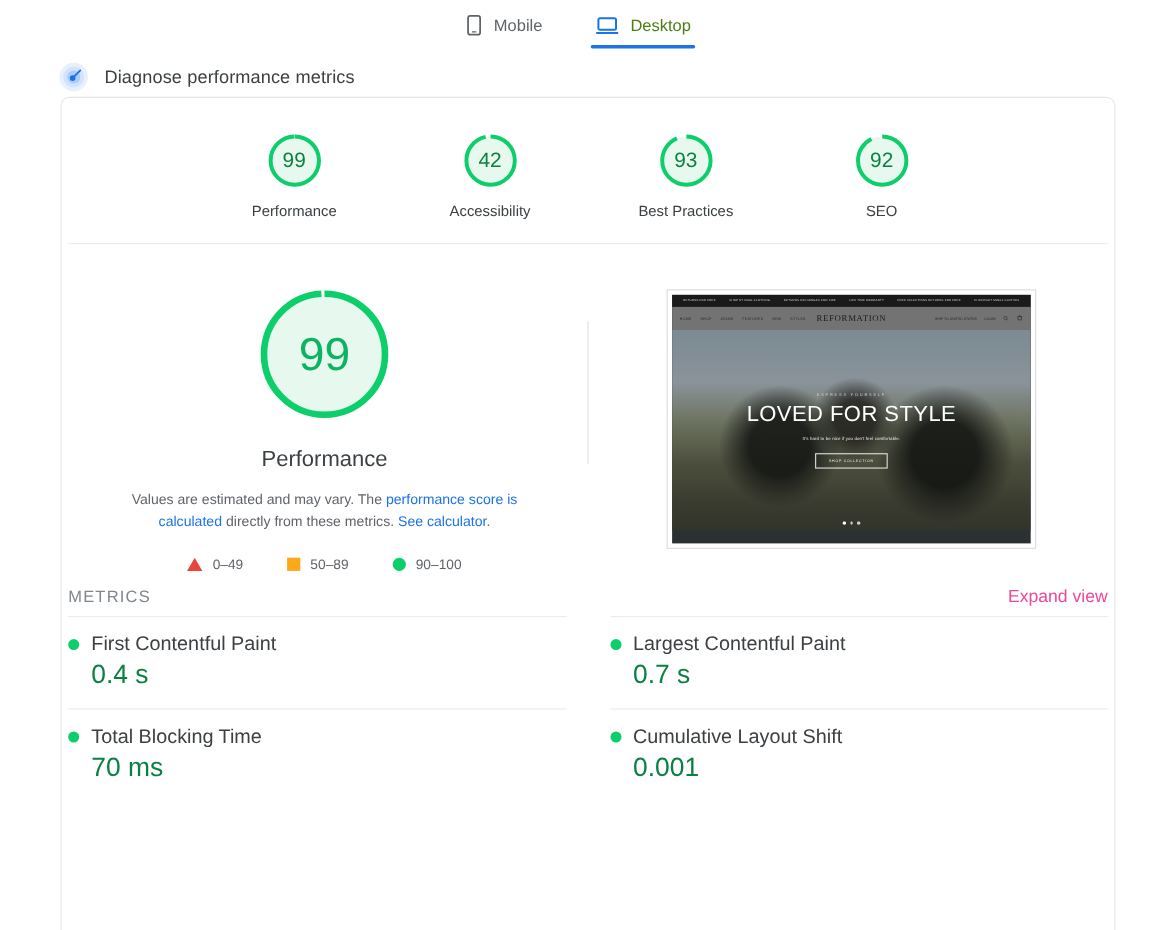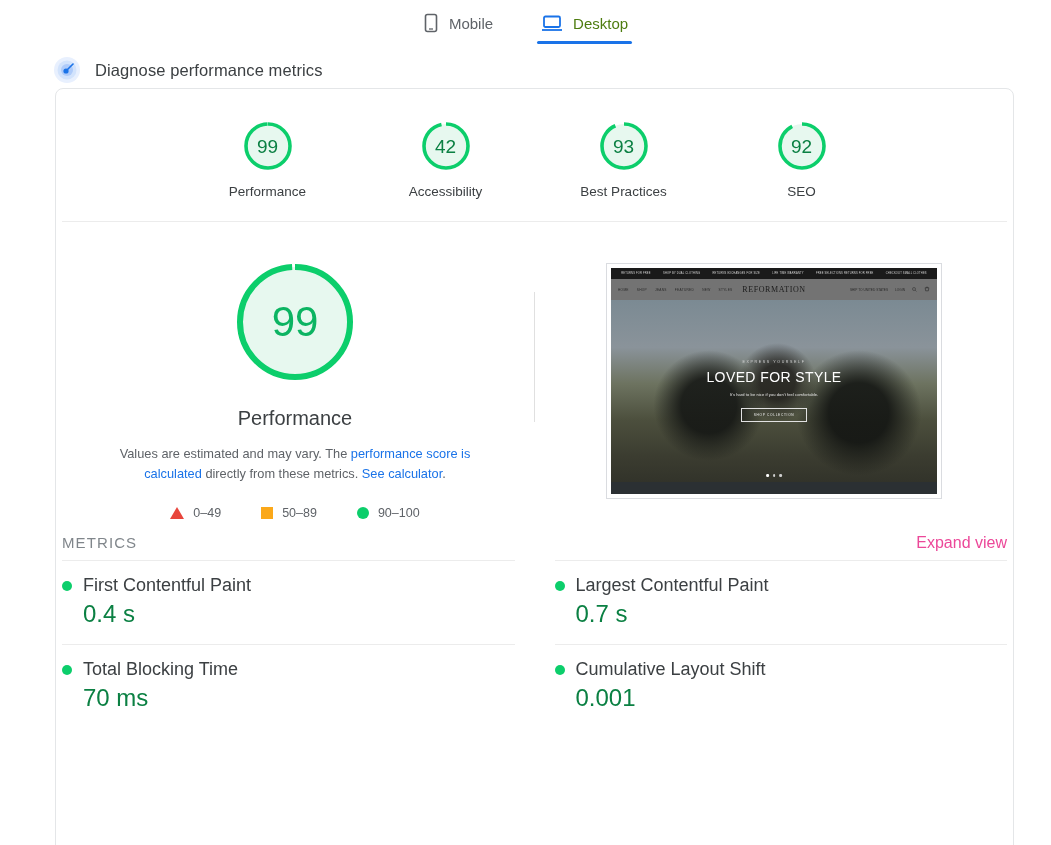--- a/index.html
+++ b/index.html
@@ -222,21 +222,21 @@
     height: 182px;
     position: relative;
     background:
       radial-gradient(circle at 30% 58%, rgba(20,22,20,.88) 0 11%, rgba(20,22,20,0) 22%),
       radial-gradient(circle at 51% 45%, rgba(28,26,24,.8) 0 9%, rgba(28,26,24,0) 20%),
       radial-gradient(circle at 76% 62%, rgba(18,20,18,.88) 0 11%, rgba(18,20,18,0) 23%),
       linear-gradient(to bottom, #7b8a93 0%, #8a939a 26%, #6d7360 46%, #4c4f3d 66%, #3b3c30 86%, #32332a 100%);
     display: flex; flex-direction: column; align-items: center; justify-content: center;
   }
   .tb-eyebrow { font-size: 3.6px; color: #d5d5d5; letter-spacing: 1.6px; margin-bottom: 5px; }
-  .tb-title { font-size: 14px; color: #fff; letter-spacing: .4px; }
+  .tb-title { font-size: 20px; color: #fff; letter-spacing: .4px; }
   .tb-sub { font-size: 4px; color: #e8e8e8; margin-top: 7px; letter-spacing: .1px; }
   .tb-btn {
     margin-top: 11px;
     border: .7px solid #e2e2e2;
     color: #f0f0f0;
     font-size: 3.2px;
     letter-spacing: .7px;
     padding: 4px 12px;
   }
   .tb-dots { position: absolute; bottom: 5px; left: 50%; transform: translateX(-50%); display: flex; gap: 4px; }

